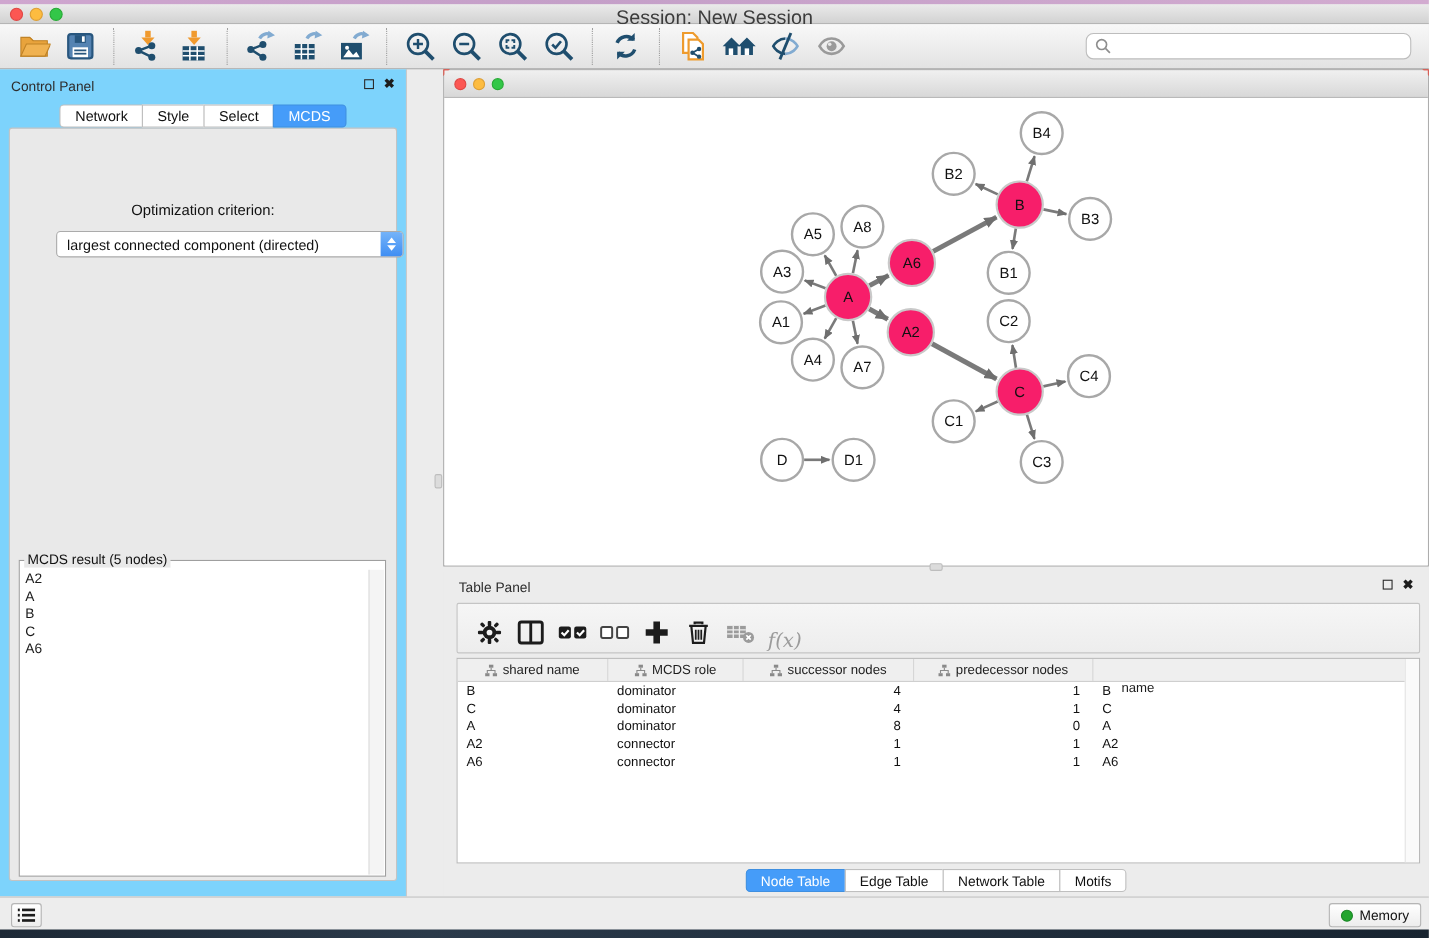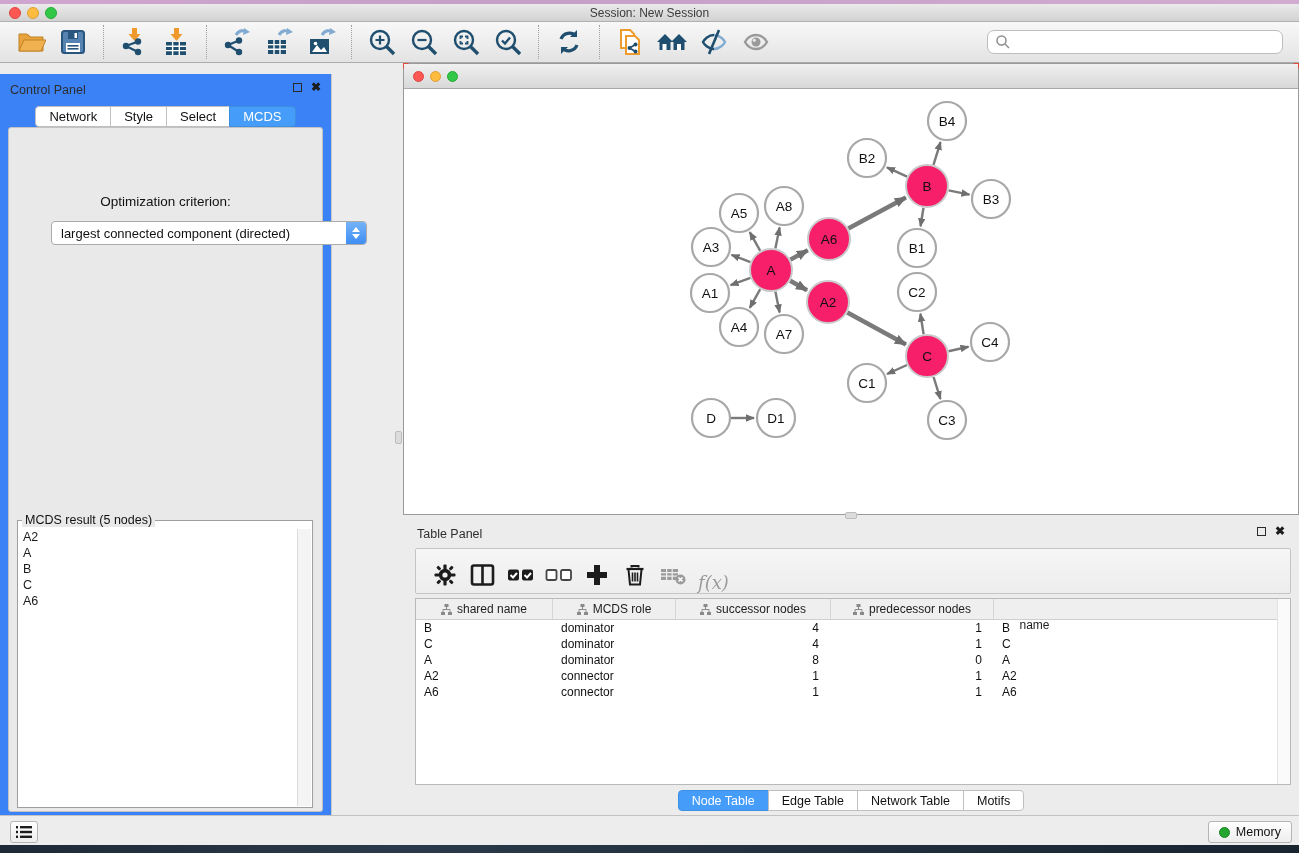--- a/index.html
+++ b/index.html
@@ -5,35 +5,35 @@
   * { margin:0; padding:0; box-sizing:border-box; }
   html,body { width:1299px; height:853px; overflow:hidden; }
   body { font-family:"Liberation Sans", sans-serif; background:#ECECEC; position:relative; font-size:13px; color:#1a1a1a; }
 
   
   .desktop-top { position:absolute; left:0; top:0; width:1299px; height:4px; background:linear-gradient(90deg,#cfa6cf,#c49fc8 40%,#d2abd0); }
   .desktop-bottom { position:absolute; left:0; top:845px; width:1299px; height:8px; background:linear-gradient(90deg,#1d2936,#2b3a4a 30%,#22303f 60%,#182430); }
 
   
   .titlebar { position:absolute; left:0; top:4px; width:1299px; height:18px; background:linear-gradient(#eaeaea,#d2d2d2); border-bottom:1px solid #b0b0b0; }
-  .title-text { position:absolute; left:0; right:0; top:2px; text-align:center; font-size:12px; color:#3c3c3c; }
+  .title-text { position:absolute; left:0; right:0; top:2px; text-align:center; font-size:18px; color:#3c3c3c; }
   .lights { position:absolute; left:9px; top:3px; display:flex; gap:6px; }
   .light { width:12px; height:12px; border-radius:50%; }
   .light.red { background:#fc5753; border:1px solid #df4744; }
   .light.yellow { background:#fdbc40; border:1px solid #de9f34; }
   .light.green { background:#33c748; border:1px solid #27aa35; }
 
   
   .toolbar { position:absolute; left:0; top:22px; width:1299px; height:41px; background:linear-gradient(#f8f8f8,#e3e3e3); border-bottom:1px solid #ababab; display:flex; align-items:center; padding:0 10px; }
   .tbtn { width:34px; height:34px; display:flex; align-items:center; justify-content:center; margin:0 4px; }
   .tsep { width:1px; height:34px; border-left:1px dotted #9f9f9f; margin:0 9px; }
   .searchbox { margin-left:auto; margin-right:6px; width:296px; height:24px; background:#fff; border:1px solid #bdbdbd; border-radius:7px; display:flex; align-items:center; padding-left:7px; }
 
   
-  .control-panel { position:absolute; left:0; top:63px; width:332px; height:752px; background:#3b82f6; border-right:1px solid #c9c9c9;margin-top:11px; }
+  .control-panel { position:absolute; left:0; top:63px; width:370px; height:752px; background:#7dd3fc; border-right:1px solid #c9c9c9; }
   .panel-title-row { position:absolute; left:10px; top:8px; right:8px; height:16px; }
   .panel-title { font-size:12.5px; color:#2e2e2e; }
   .panel-icons { position:absolute; right:2px; top:0; display:flex; gap:9px; align-items:center; }
   .float-icon { width:9px; height:9px; border:1.6px solid #2b2b2b; display:inline-block; }
   .close-icon { font-size:12px; font-weight:bold; color:#1c1c1c; line-height:10px; }
 
   .cp-tabs { position:absolute; left:0; right:0; top:32px; display:flex; justify-content:center; z-index:2; }
   .seg-tab { height:21px; line-height:20px; padding:0 13px; background:#fff; border:1px solid #bfbfbf; margin-left:-1px; font-size:13px; color:#111; }
   .seg-tab:first-child { border-radius:4px 0 0 4px; margin-left:0; }
   .seg-tab:last-child { border-radius:0 4px 4px 0; }

